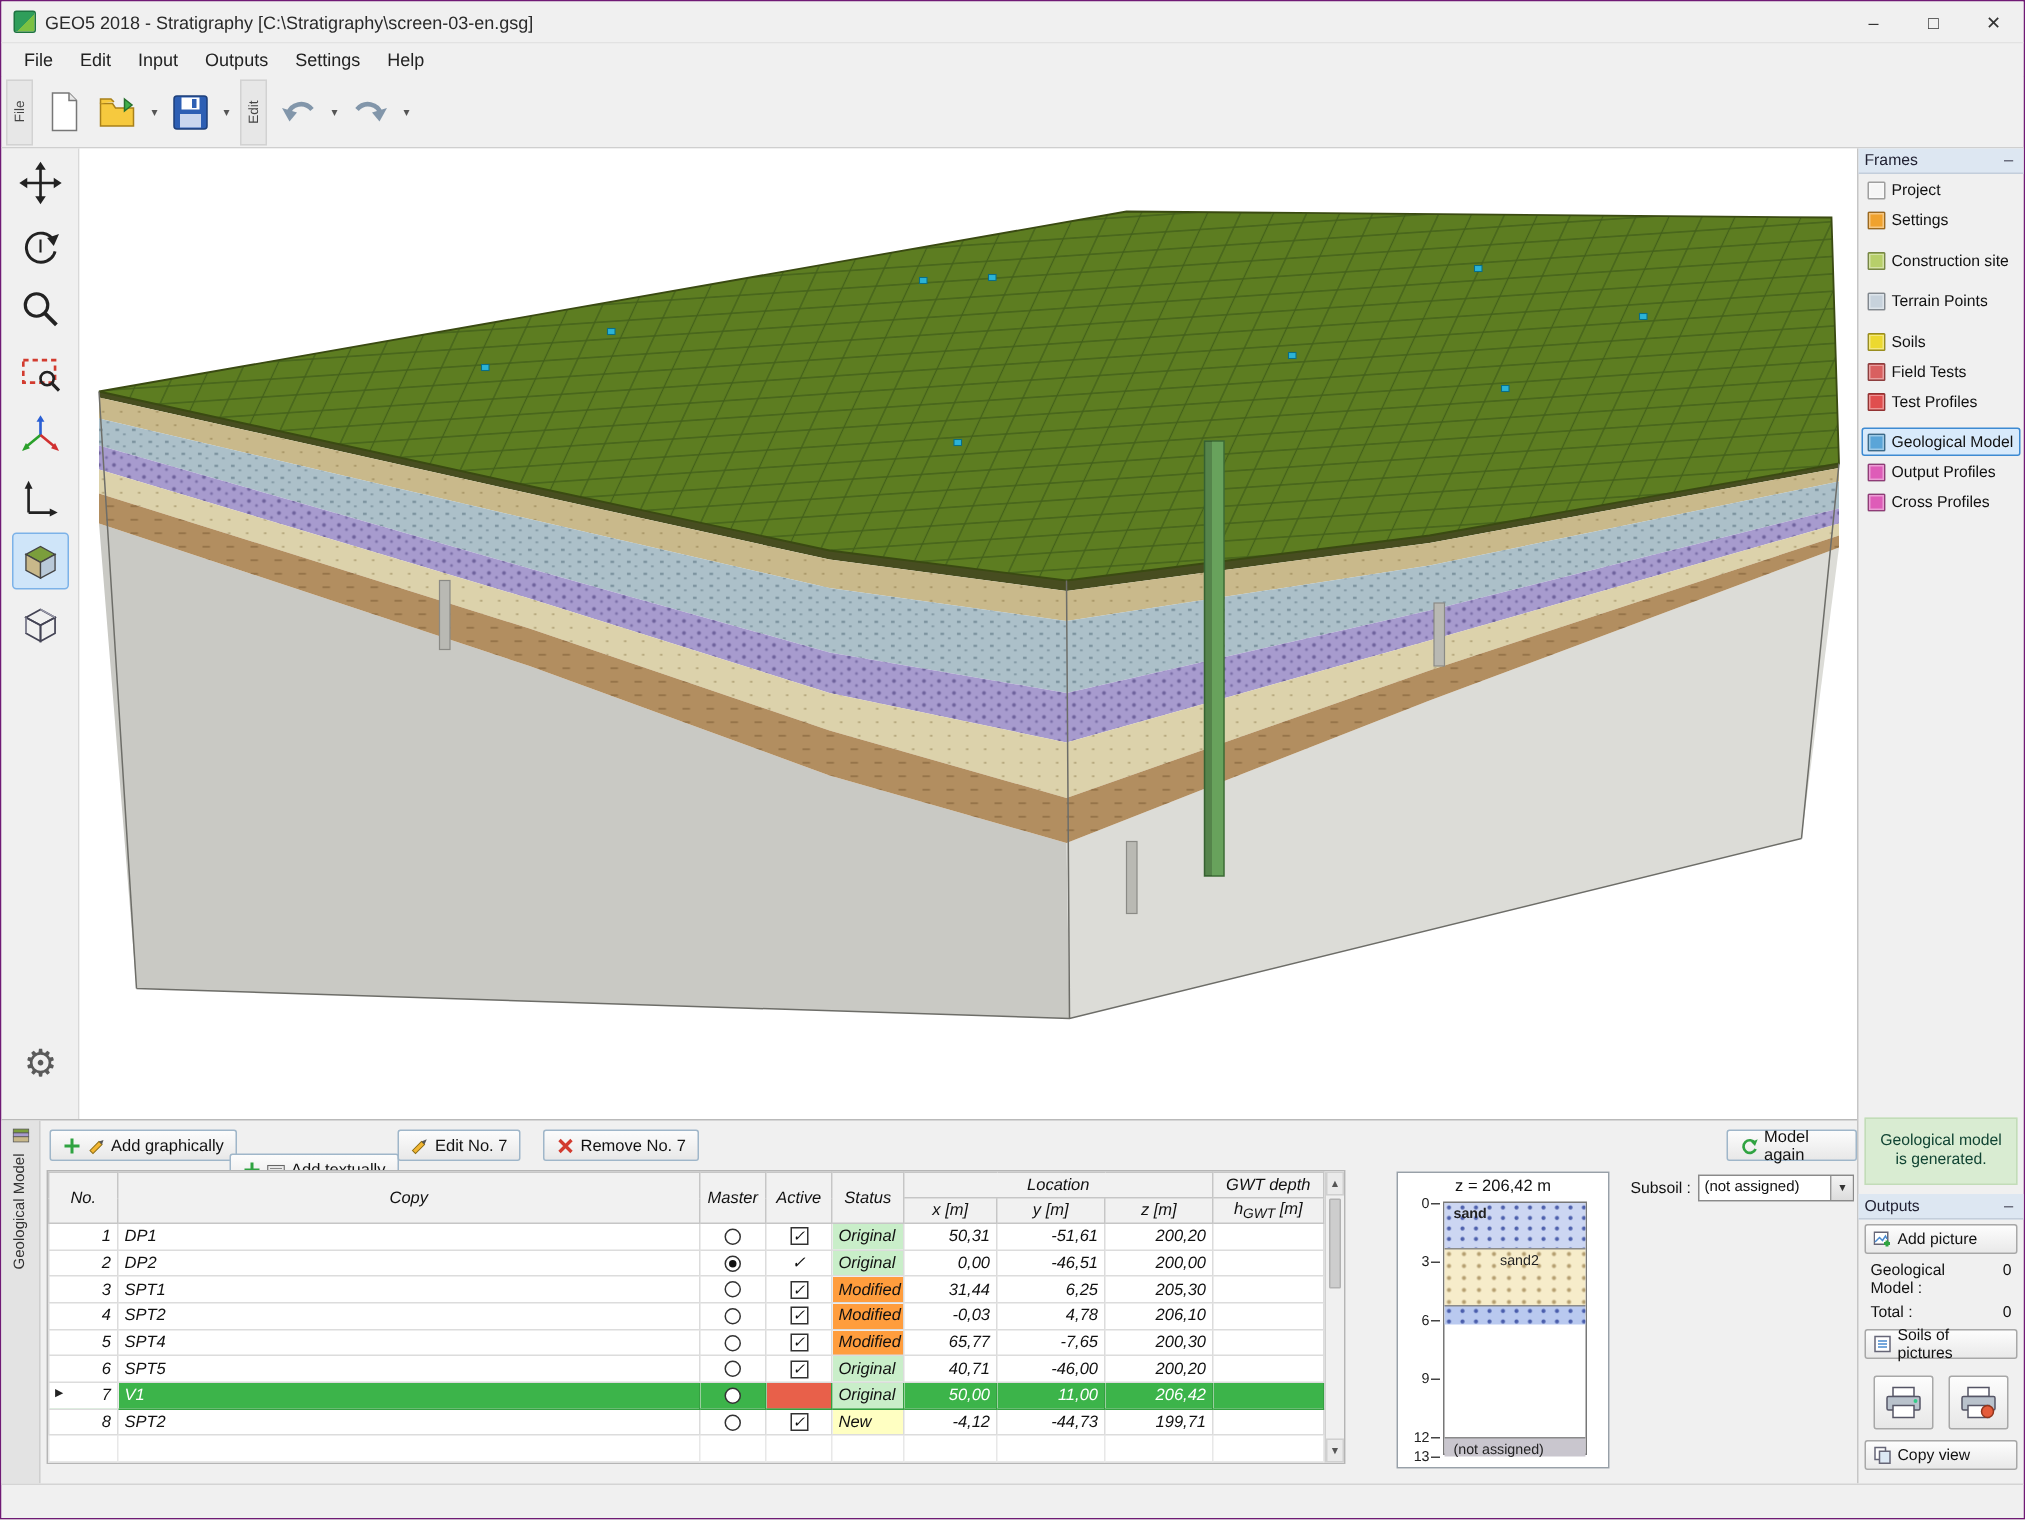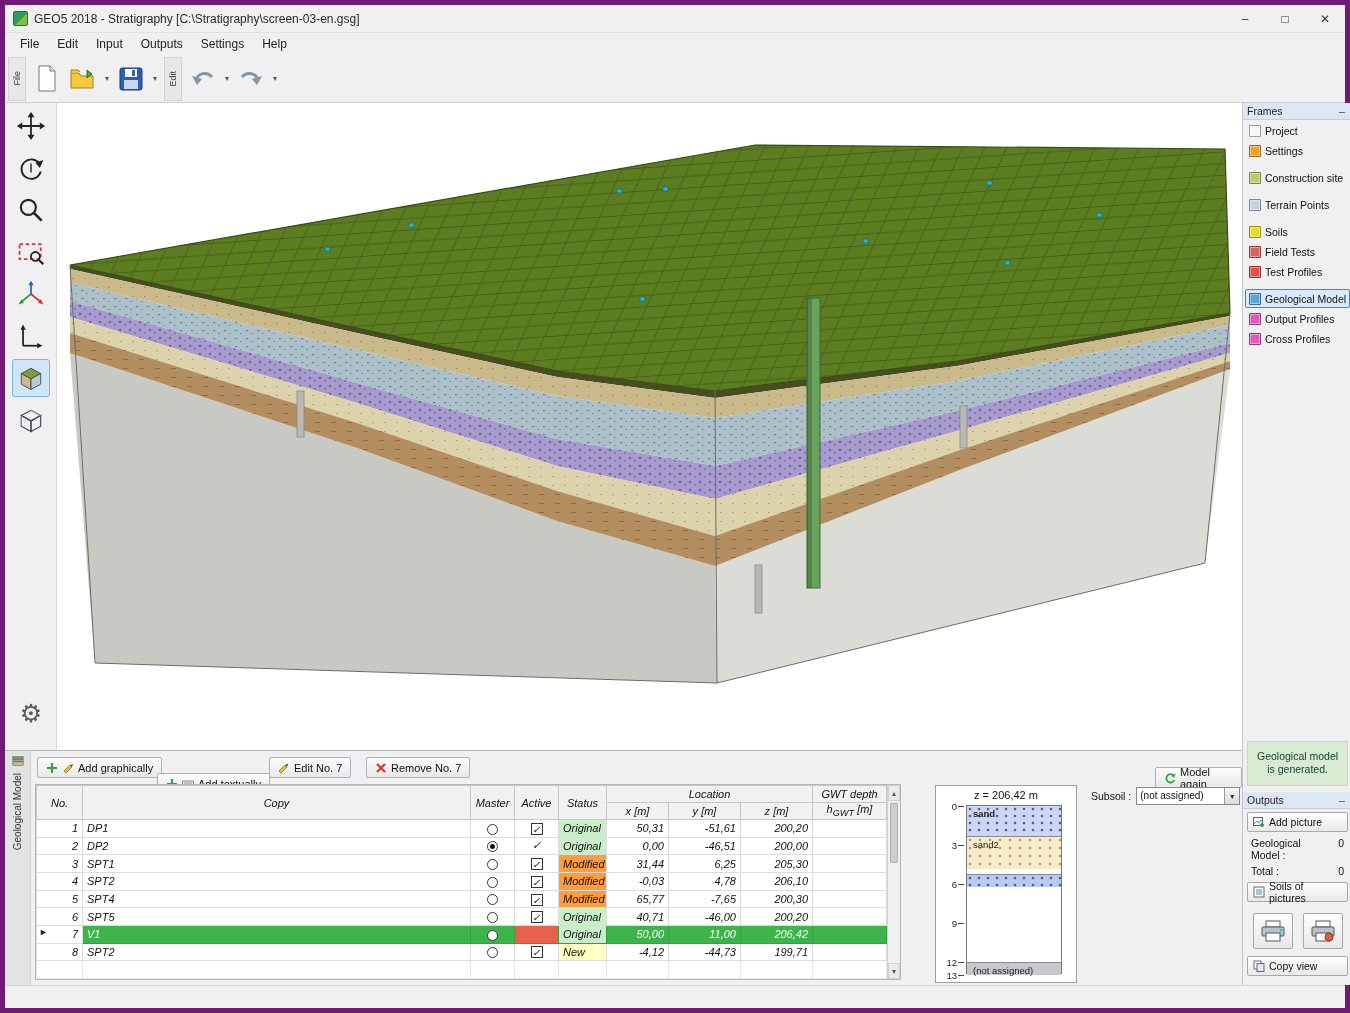--- a/index.html
+++ b/index.html
@@ -1,18 +1,18 @@
 <!DOCTYPE html>
 <html><head>
 <meta charset="utf-8">
 <style>
   *{margin:0;padding:0;box-sizing:border-box;font-family:"Liberation Sans",sans-serif;}
   html,body{width:1350px;height:1013px;}
   body{background:#d0d0d0;overflow:hidden;}
-  .window{position:relative;width:1350px;height:1013px;background:#f0f0f0;border:5px solid #701a75;}
+  .window{position:relative;width:1350px;height:1013px;background:#f0f0f0;border:1px solid #701a75;}
 
   
   .titlebar{height:28px;display:flex;align-items:center;padding-left:8px;background:#f0f0f0;border-bottom:1px solid #e2e2e2;}
   .appicon{width:15px;height:15px;border-radius:2px;background:linear-gradient(135deg,#2f9e5a 0 55%,#7cc142 55%);border:1px solid #1d7340;margin-right:6px;flex:0 0 auto;}
   .wtitle{font-size:12px;color:#2a2a2a;flex:1;white-space:nowrap;overflow:hidden;}
   .wbtns{display:flex;height:100%;}
   .wbtn{width:40px;height:100%;display:flex;align-items:center;justify-content:center;font-size:12px;color:#333;}
 
   
   .menubar{height:22px;display:flex;align-items:center;padding-left:6px;background:#f0f0f0;font-size:12px;color:#222;}
@@ -356,21 +356,21 @@
               <path d="M7 5 L9 7 L10.5 3.5 Z" fill="#555" transform="translate(0,-2)"></path>
             </svg>
           <span>Edit No. 7</span>
         </div>
         <div class="bbtn" style="left:361px;">
           <svg class="icon12" viewBox="0 0 12 12">
               <path d="M2 2 L10 10 M10 2 L2 10" stroke="#d23b2f" stroke-width="2.2"></path>
             </svg>
           <span>Remove No. 7</span>
         </div>
-        <div class="bbtn" style="left:1150px;margin-top:10px;">
+        <div class="bbtn" style="left:1150px;">
           <svg class="icon12" viewBox="0 0 12 12">
               <path d="M10 4 A4.2 4.2 0 1 0 10.4 8" fill="none" stroke="#2fa341" stroke-width="1.8"></path>
               <path d="M11.8 1.5 L10 6 L7.5 3.5 Z" fill="#2fa341"></path>
             </svg>
           <span>Model again</span>
         </div>
 
         <div class="tablewrap">
           <table class="dt">
             <colgroup>
@@ -526,21 +526,21 @@
                 <div class="ptick" style="top: 117px;"></div>
                 <div class="pdep" style="top: 151px;">12</div>
                 <div class="ptick" style="top: 156px;"></div>
                 <div class="pdep" style="top: 164px;">13</div>
                 <div class="ptick" style="top: 169px;"></div>
               </div>
             <div style="position:absolute;inset:0;">
                 <div class="play pat-dots-blue" style="top: 0px; height: 29.9px; background-color: rgb(204, 214, 242);">
                   <div class="plab">sand</div>
                 </div>
-                <div class="play pat-dots-tan" style="top: 29.9px; height: 33px; background-color: rgb(246, 236, 202);">
+                <div class="play pat-dots-tan" style="top: 29.9px; height: 50px; background-color: rgb(246, 236, 202); text-align: center;">
                   <div class="plab">sand2</div>
                 </div>
                 <div class="play pat-dots-blue" style="top: 67.6px; height: 13px; background-color: rgb(185, 201, 239);"></div>
                 <div class="play pat-none" style="top: 156px; height: 13px; background-color: rgb(201, 198, 206);">
                   <div class="plab">(not assigned)</div>
                 </div>
               </div>
           </div>
         </div>
 

